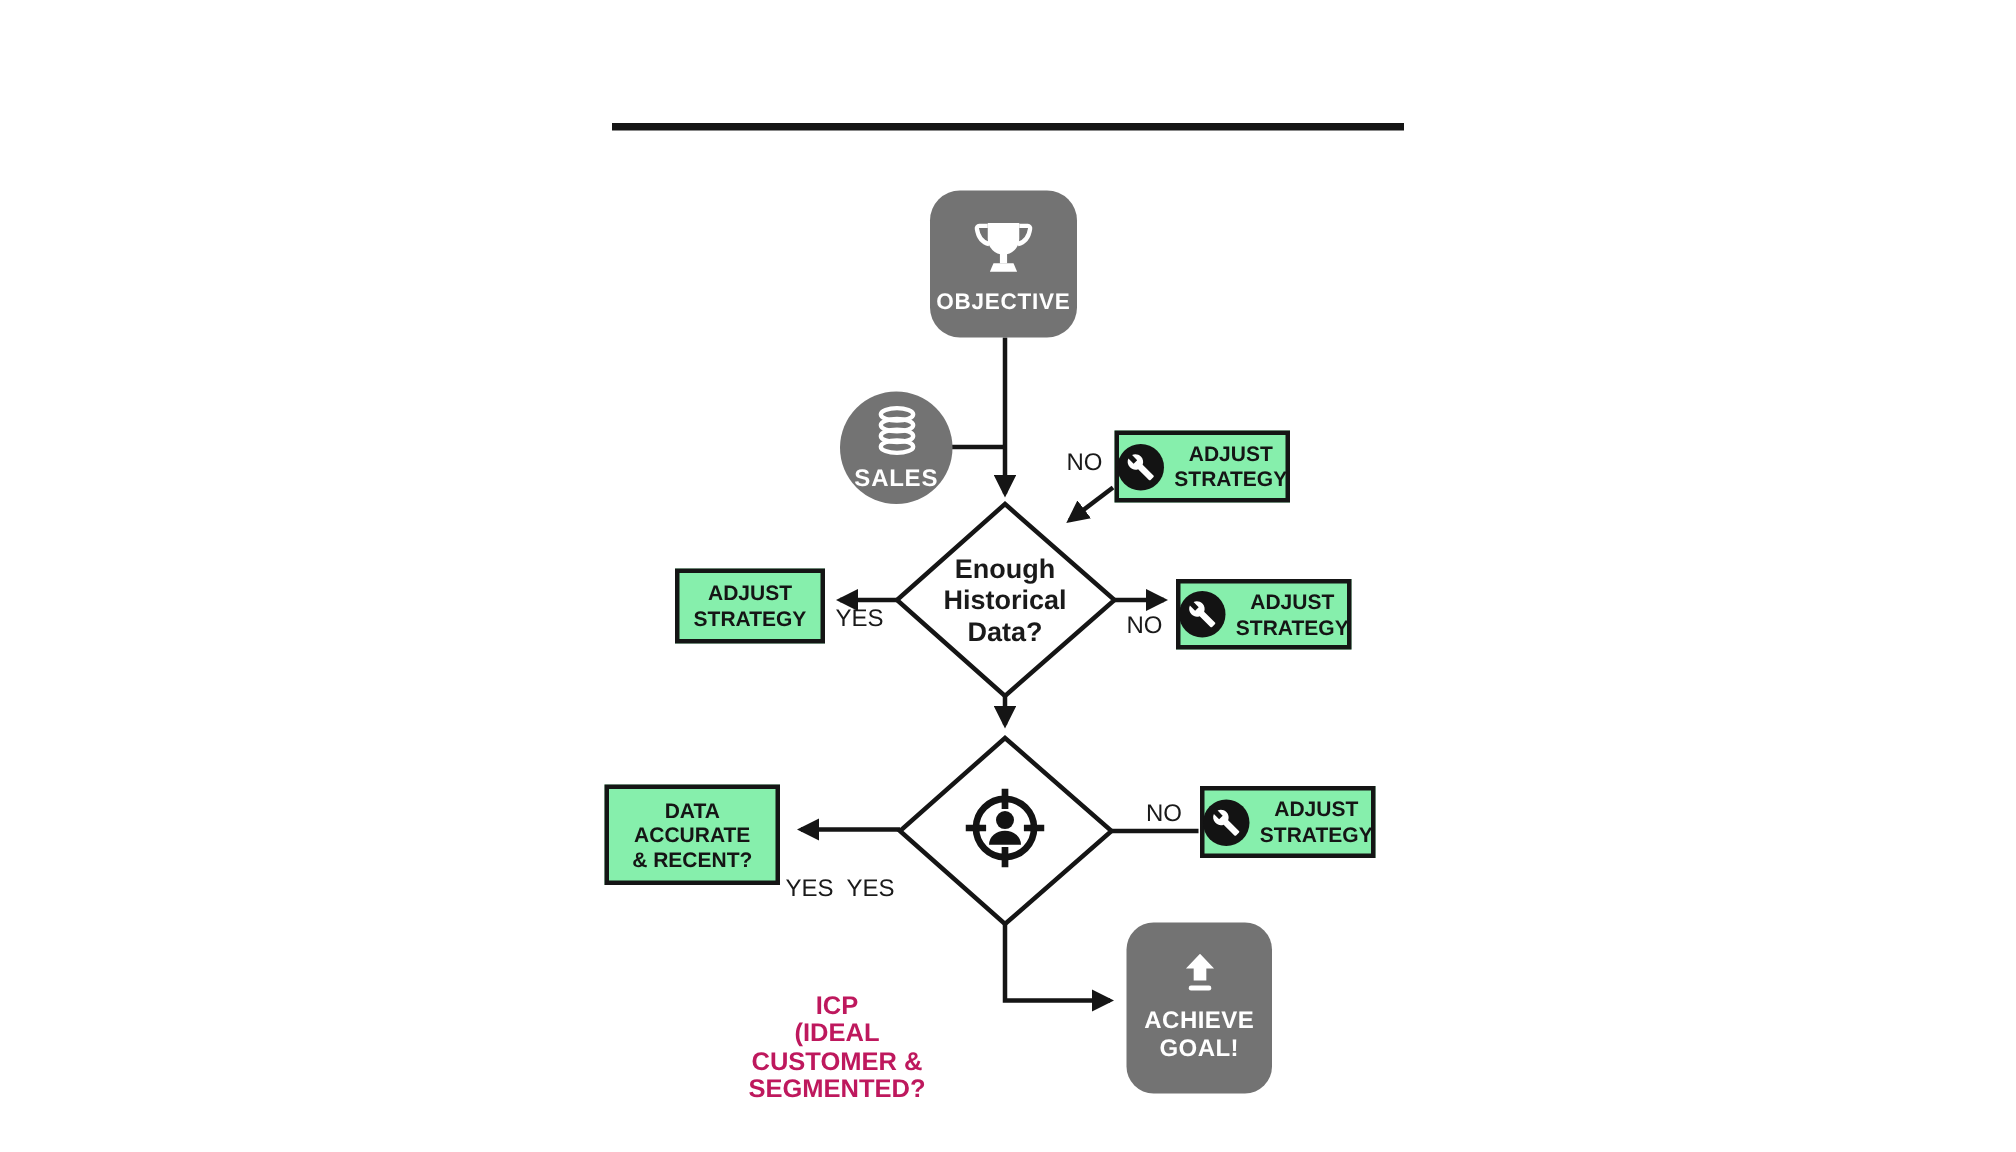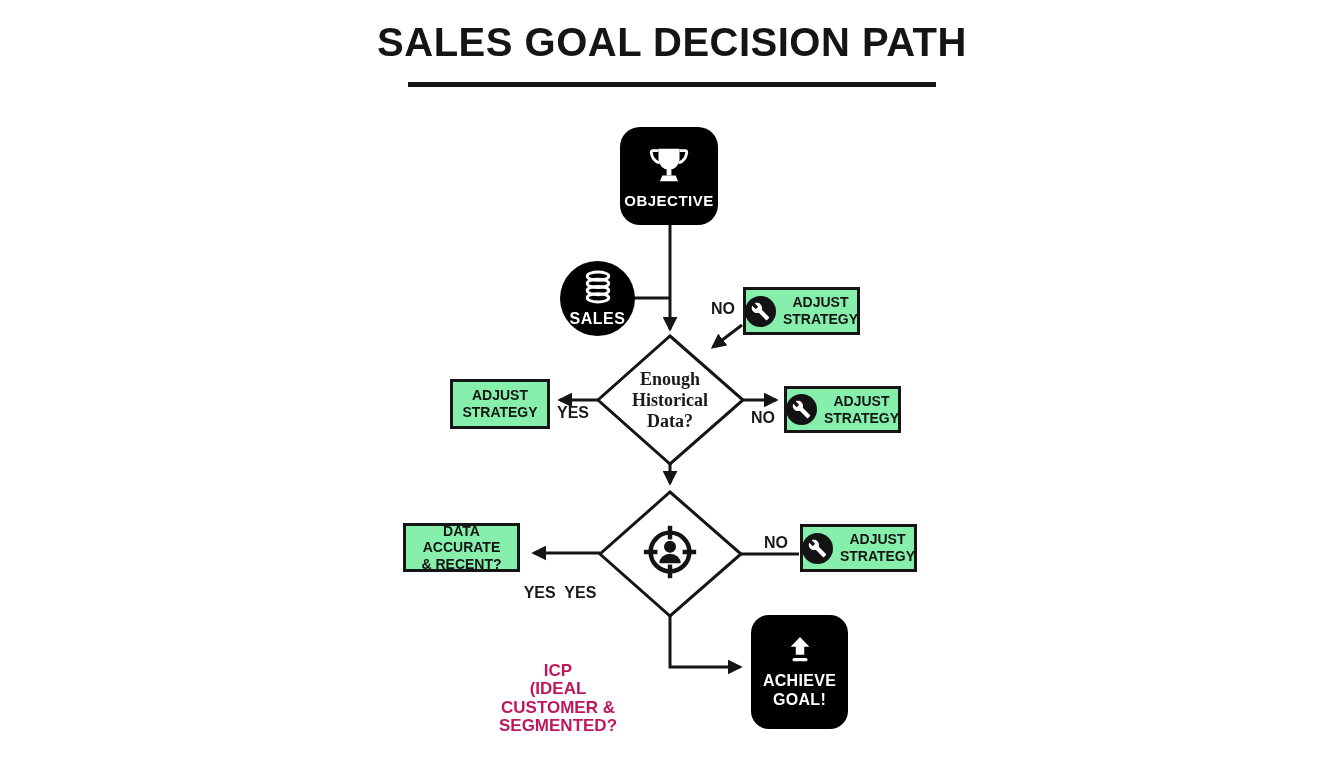--- a/index.html
+++ b/index.html
@@ -8,45 +8,45 @@
     font-family:"Liberation Sans","DejaVu Sans",sans-serif;color:#111111;
   }
   .abs{position:absolute;}
   
   .title{
     left:336px;top:20px;width:672px;text-align:center;
     font-size:40px;font-weight:700;letter-spacing:.5px;color:#151515;
   }
   .title-rule{left:408px;top:82px;width:528px;height:5px;background:#151515;}
   
-  .blacknode{background:#000000;color:#ffffff;display:flex;flex-direction:column;
+  .blacknode{background:#737373;color:#ffffff;display:flex;flex-direction:column;
     align-items:center;justify-content:center;text-align:center;}
   .objective{left:620px;top:127px;width:98px;height:98px;border-radius:20px;gap:3px;}
   .objective .lbl{font-size:15px;font-weight:700;letter-spacing:.5px;}
   .datacircle{left:560px;top:261px;width:75px;height:75px;border-radius:50%;gap:1px;}
   .datacircle .lbl{font-size:16px;font-weight:700;letter-spacing:.5px;}
   .achieve{left:751px;top:615px;width:97px;height:114px;border-radius:18px;gap:3px;}
   .achieve .lbl{font-size:16px;font-weight:700;line-height:1.18;letter-spacing:.3px;width:80px;}
   
   .wbox{background:#86efac;border:3px solid #151515;display:flex;align-items:center;
     justify-content:center;text-align:center;font-weight:700;color:#151515;box-sizing:border-box;}
   .wbox .txt{line-height:1.18;}
   .box-adj-top{left:743px;top:287px;width:117px;height:48px;gap:7px;font-size:14px;}
   .box-adj-left{left:450px;top:379px;width:100px;height:50px;font-size:14px;}
   .box-adj-mid{left:784px;top:386px;width:117px;height:47px;gap:7px;font-size:14px;}
-  .box-accurate{left:403px;top:523px;width:117px;height:49px;font-size:14px;}
+  .box-accurate{left:403px;top:523px;width:117px;height:67px;font-size:14px;}
   .box-adj-low{left:800px;top:524px;width:117px;height:48px;gap:7px;font-size:14px;}
   .wrench-circle{width:31px;height:31px;border-radius:50%;background:#131313;flex:0 0 auto;
     display:flex;align-items:center;justify-content:center;}
   
   .d1-text{left:622px;top:369px;width:96px;text-align:center;font-size:18px;
-    font-weight:700;line-height:1.16;color:#1a1a1a;font-family:Liberation Serif, serif;}
+    font-weight:700;line-height:1.16;color:#1a1a1a;}
   .d2-icon{left:639px;top:521px;width:62px;height:62px;}
   
-  .edgelbl{font-size:16px;font-weight:700;color:#1a1a1a;text-align:center;white-space:pre;}
+  .edgelbl{font-size:16px;font-weight:400;color:#1a1a1a;text-align:center;white-space:pre;}
   .lbl-no-top{left:704px;top:300px;width:38px;}
   .lbl-yes-mid{left:552px;top:404px;width:42px;}
   .lbl-no-mid{left:744px;top:409px;width:38px;}
   .lbl-yes-low{left:508px;top:584px;width:104px;}
   .lbl-no-low{left:757px;top:534px;width:38px;}
   
   .icp-note{left:496px;top:662px;width:124px;text-align:center;font-size:17px;
     font-weight:700;line-height:1.08;color:#be185d;}
   .preline{white-space:pre-line;}
   svg.overlay{position:absolute;left:0;top:0;}
@@ -72,21 +72,20 @@
       <line x1="600" y1="553" x2="534" y2="553" marker-end="url(#ah)"></line>
       <line x1="741" y1="554" x2="799" y2="554"></line>
       <path d="M670 615 L670 667 L740 667" marker-end="url(#ah)"></path>
     </g>
     <g fill="#ffffff" stroke="#151515" stroke-width="3">
       <polygon points="670,336 743,400 670,464 598,400"></polygon>
       <polygon points="670,492 741,554 670,616 600,554"></polygon>
     </g>
   </svg>
 
-  <div class="abs title">SALES GOAL DECISION PATH</div>
   <div class="abs title-rule"></div>
 
   <div class="abs blacknode objective">
     <span>
       <svg width="46" height="42" viewBox="0 0 48 44">
         <g fill="#ffffff">
           <path d="M13 6 h22 v11 a11 11 0 0 1 -22 0 z"></path>
           <path d="M21.5 26 h5 v8 h-5 z"></path>
           <path d="M17 34 h14 l2.5 6 h-19 z"></path>
         </g>

